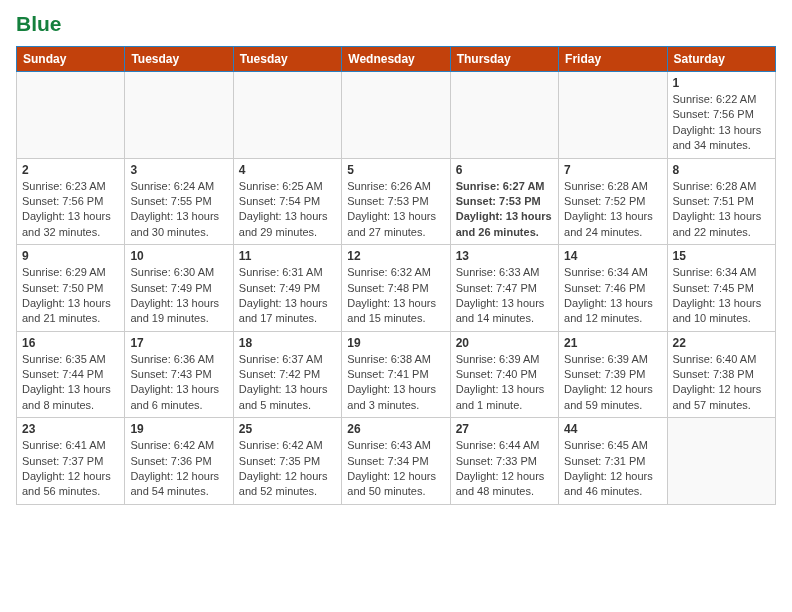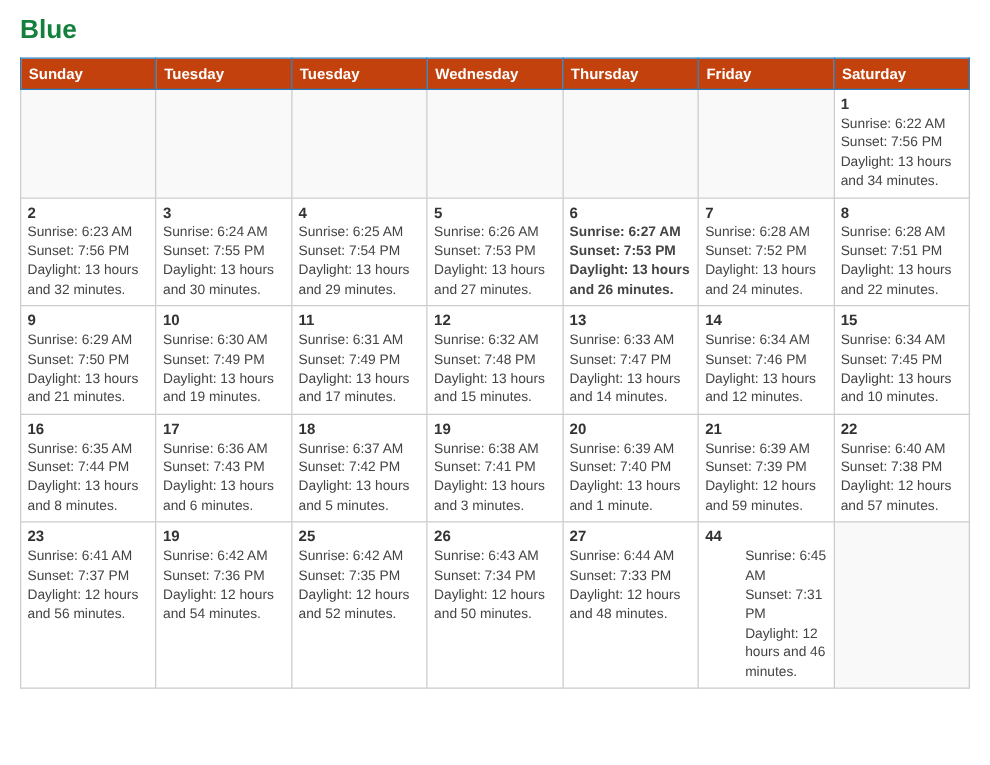--- a/index.html
+++ b/index.html
@@ -271,20 +271,20 @@
 Daylight: 12 hours and 50 minutes.</div>
         </td>
         <td>
           <span class="day-num">27</span>
           <div class="day-info" style="white-space: pre-line;">Sunrise: 6:44 AM
 Sunset: 7:33 PM
 Daylight: 12 hours and 48 minutes.</div>
         </td>
         <td>
           <span class="day-num">44</span>
-          <div class="day-info" style="white-space: pre-line; margin-left: 32px;">Sunrise: 6:45 AM
+          <div class="day-info" style="white-space: pre-line;">Sunrise: 6:45 AM
 Sunset: 7:31 PM
 Daylight: 12 hours and 46 minutes.</div>
         </td>
         <td class="empty"></td>
       </tr>
     </tbody>
 </table>
 
 </body></html>

